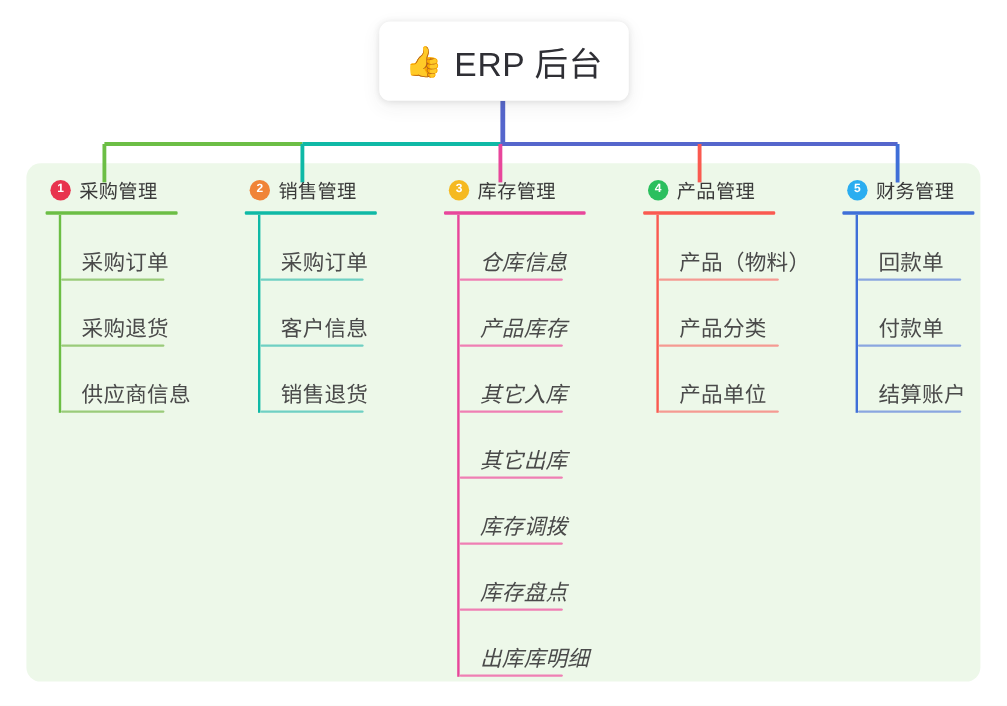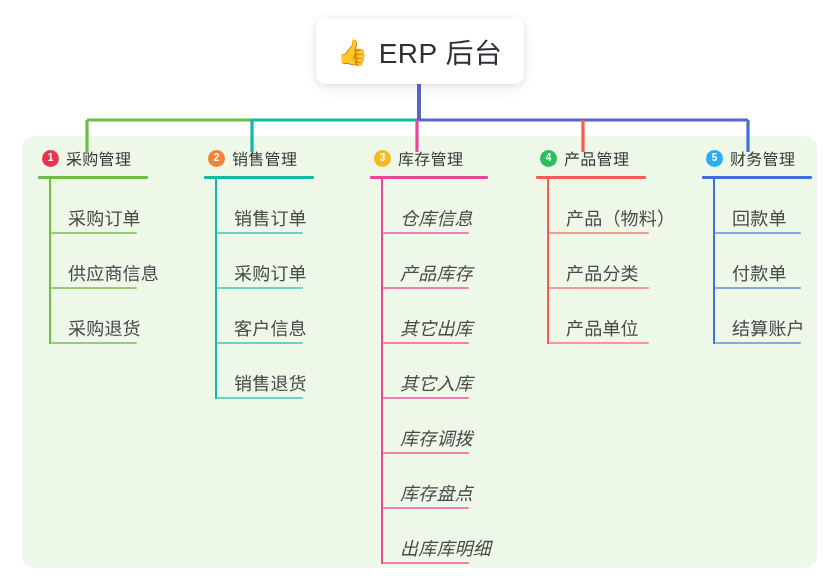--- a/index.html
+++ b/index.html
@@ -153,41 +153,37 @@
           <span class="badge" style="background: rgb(232, 52, 78);">1</span>
           <span class="col-title">采购管理</span>
         </div>
         <div class="head-rule" style="background: rgb(108, 190, 69); width: 110px;"></div>
         <div class="leaves" style="border-left-color: rgb(108, 190, 69);">
           <div class="leaf">
             <span class="leaf-label">采购订单</span>
             <div class="leaf-rule" style="background: rgb(154, 203, 122); width: 86px;"></div>
           </div>
           <div class="leaf">
+            <span class="leaf-label">采购退货</span>
+            <div class="leaf-rule" style="background: rgb(154, 203, 122); width: 86px;"></div>
+          </div>
+          <div class="leaf">
             <span class="leaf-label">供应商信息</span>
             <div class="leaf-rule" style="background: rgb(154, 203, 122); width: 86px;"></div>
           </div>
-          <div class="leaf">
-            <span class="leaf-label">采购退货</span>
-            <div class="leaf-rule" style="background: rgb(154, 203, 122); width: 86px;"></div>
-          </div>
         </div>
       </div>
       <div class="col" style="left: 204px;">
         <div class="col-head">
           <span class="badge" style="background: rgb(240, 132, 55);">2</span>
           <span class="col-title">销售管理</span>
         </div>
         <div class="head-rule" style="background: rgb(15, 185, 166); width: 110px;"></div>
         <div class="leaves" style="border-left-color: rgb(15, 185, 166);">
           <div class="leaf">
-            <span class="leaf-label">销售订单</span>
-            <div class="leaf-rule" style="background: rgb(111, 208, 195); width: 86px;"></div>
-          </div>
-          <div class="leaf">
             <span class="leaf-label">采购订单</span>
             <div class="leaf-rule" style="background: rgb(111, 208, 195); width: 86px;"></div>
           </div>
           <div class="leaf">
             <span class="leaf-label">客户信息</span>
             <div class="leaf-rule" style="background: rgb(111, 208, 195); width: 86px;"></div>
           </div>
           <div class="leaf">
             <span class="leaf-label">销售退货</span>
             <div class="leaf-rule" style="background: rgb(111, 208, 195); width: 86px;"></div>
@@ -203,25 +199,25 @@
         <div class="leaves" style="border-left-color: rgb(232, 70, 155); font-style: italic;">
           <div class="leaf">
             <span class="leaf-label">仓库信息</span>
             <div class="leaf-rule" style="background: rgb(239, 127, 180); width: 86px;"></div>
           </div>
           <div class="leaf">
             <span class="leaf-label">产品库存</span>
             <div class="leaf-rule" style="background: rgb(239, 127, 180); width: 86px;"></div>
           </div>
           <div class="leaf">
+            <span class="leaf-label">其它入库</span>
+            <div class="leaf-rule" style="background: rgb(239, 127, 180); width: 86px;"></div>
+          </div>
+          <div class="leaf">
             <span class="leaf-label">其它出库</span>
-            <div class="leaf-rule" style="background: rgb(239, 127, 180); width: 86px;"></div>
-          </div>
-          <div class="leaf">
-            <span class="leaf-label">其它入库</span>
             <div class="leaf-rule" style="background: rgb(239, 127, 180); width: 86px;"></div>
           </div>
           <div class="leaf">
             <span class="leaf-label">库存调拨</span>
             <div class="leaf-rule" style="background: rgb(239, 127, 180); width: 86px;"></div>
           </div>
           <div class="leaf">
             <span class="leaf-label">库存盘点</span>
             <div class="leaf-rule" style="background: rgb(239, 127, 180); width: 86px;"></div>
           </div>

